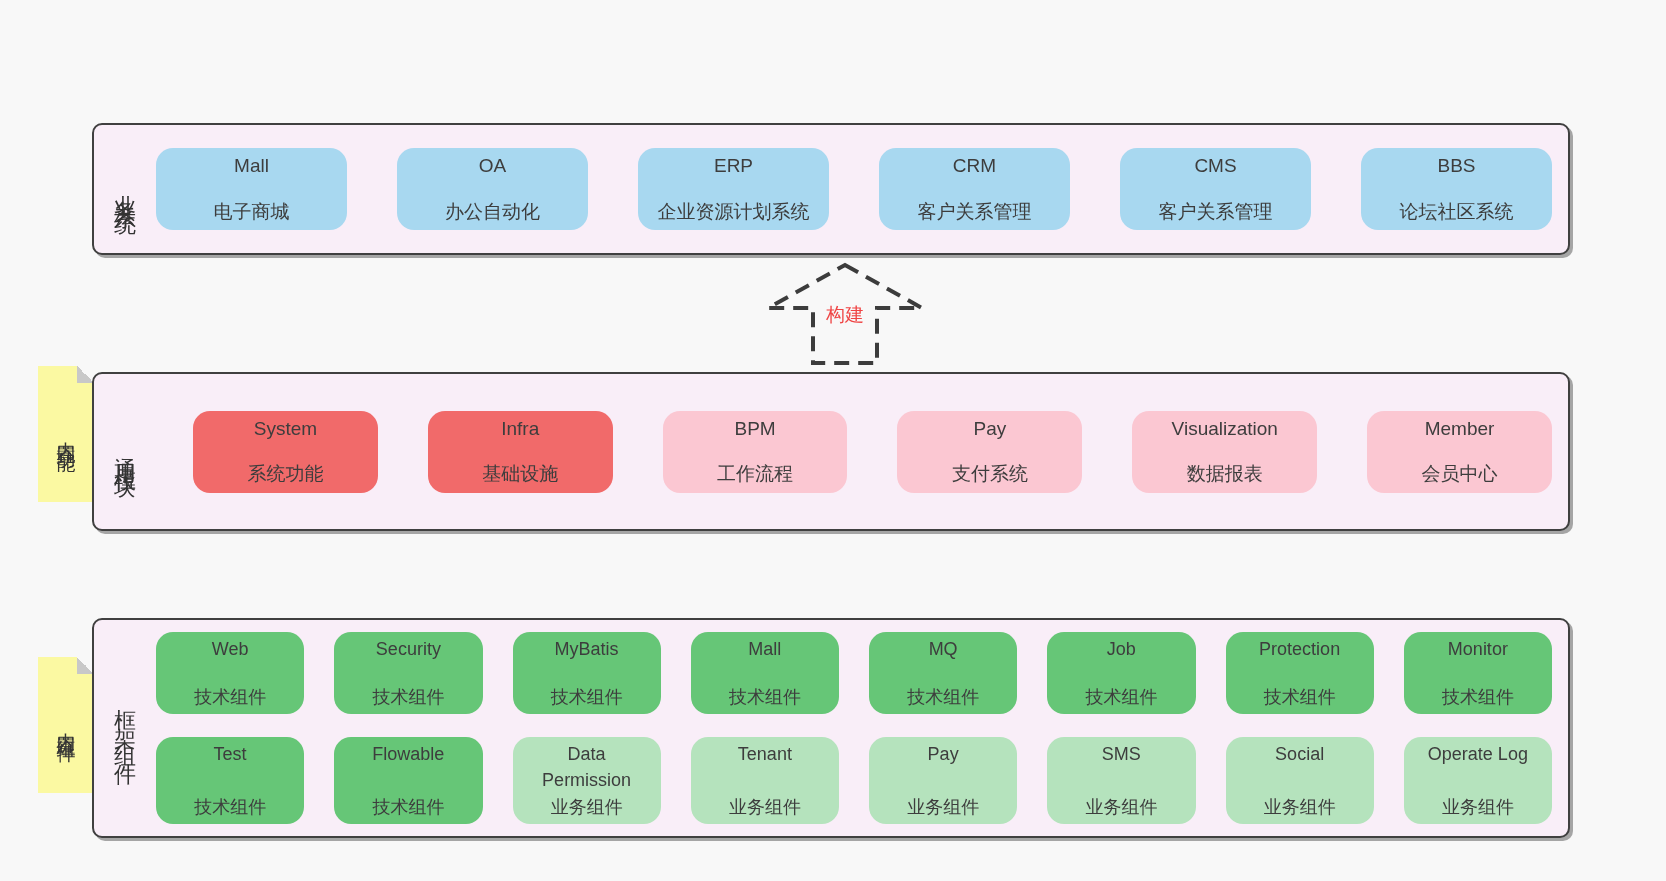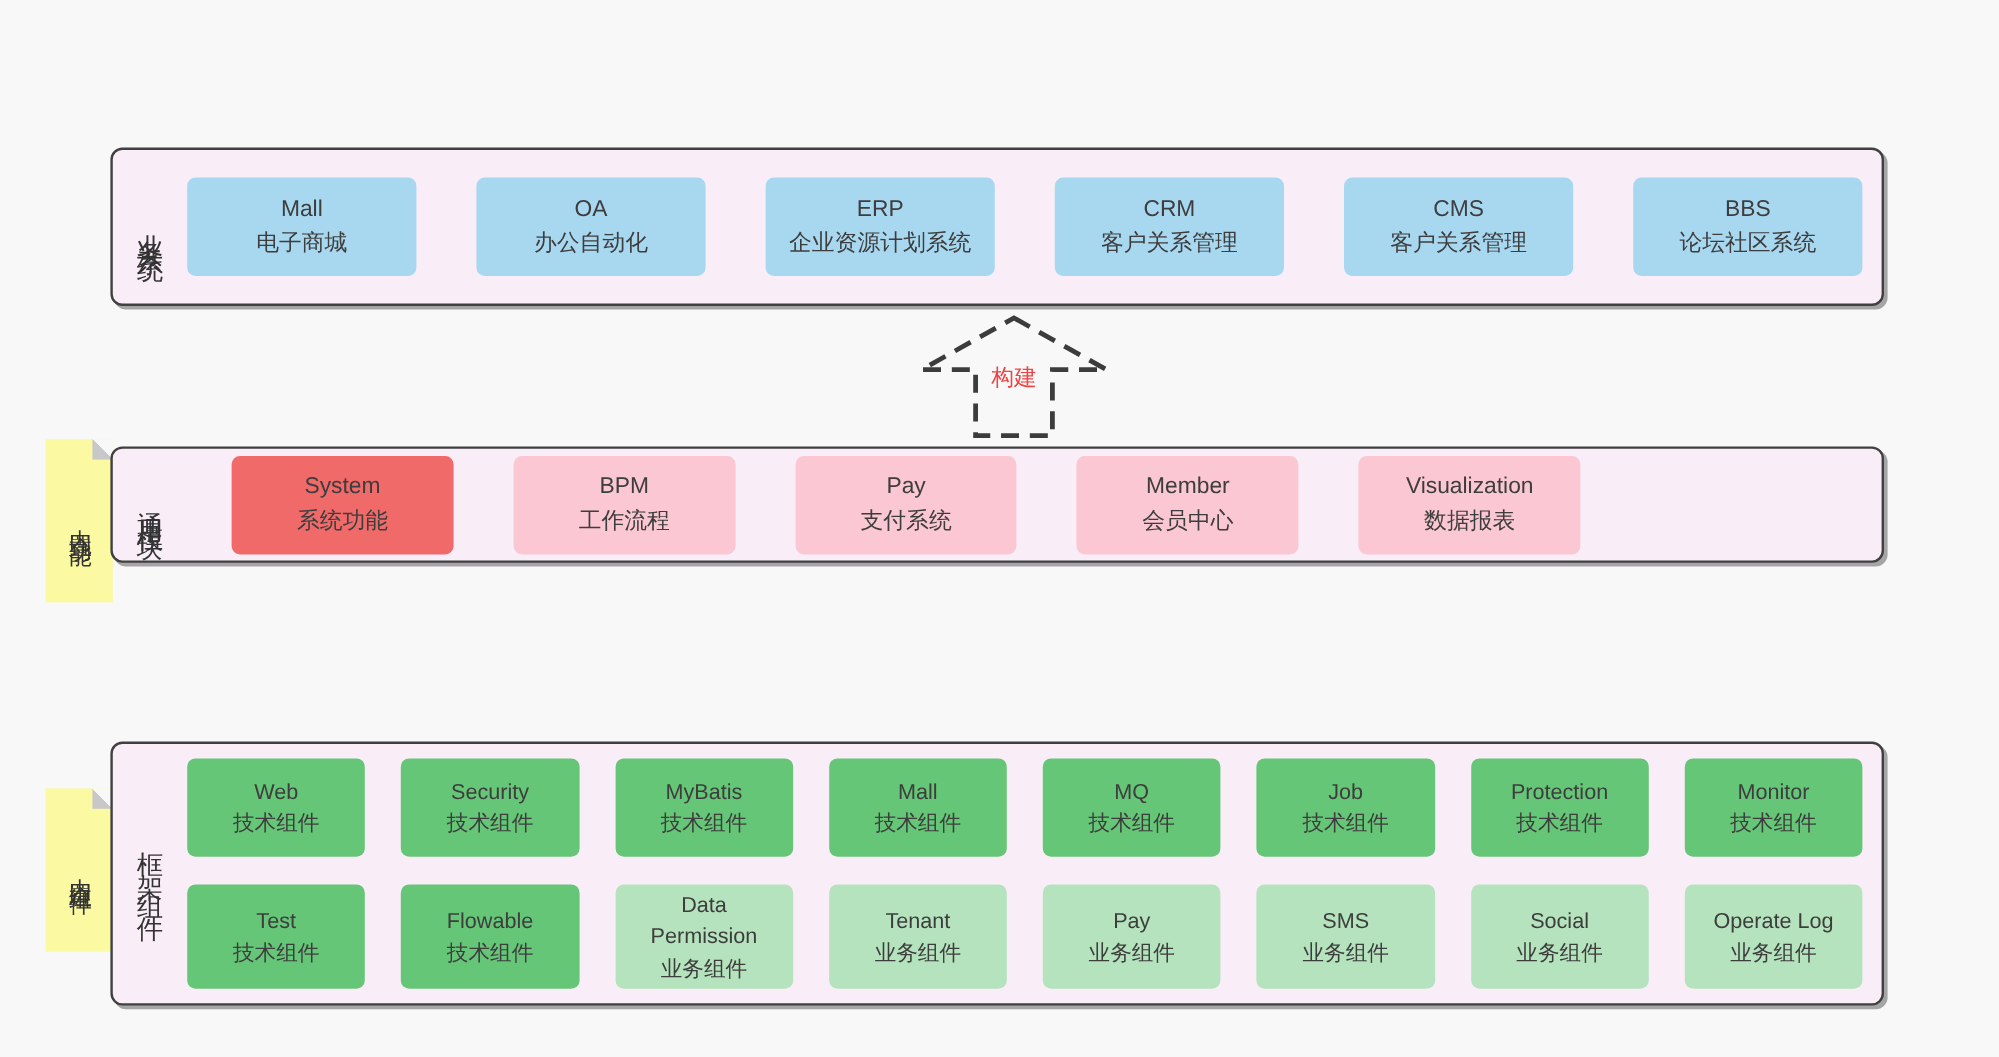--- a/index.html
+++ b/index.html
@@ -17,22 +17,22 @@
     width:62px;display:flex;align-items:center;justify-content:center;
     font-size:22px;letter-spacing:6px;color:#333;flex:0 0 62px;
   }
   .layer--components .layer-label{letter-spacing:18px;}
 
   .boxes{flex:1;display:grid;align-content:center;padding-right:16px;}
   .cols-6{grid-template-columns:repeat(6,1fr);column-gap:50px;}
   .cols-8{grid-template-columns:repeat(8,1fr);column-gap:30px;row-gap:23px;grid-auto-rows:minmax(82px,auto);}
 
   .box{
-    border-radius:7px;min-height:82px;box-sizing:border-box;
-    display:flex;flex-direction:column;align-items:center;justify-content:center;
+    border-radius:17px;min-height:82px;box-sizing:border-box;
+    display:flex;flex-direction:column;align-items:center;justify-content:space-between;
     text-align:center;font-size:19px;line-height:1.5;padding:4px 14px;
   }
   .cols-8 .box{font-size:18px;padding:4px 12px;line-height:1.45;}
   .t-blue{background:#a8d8f0;}
   .t-red{background:#f16a6a;}
   .t-pink{background:#fbc7d2;}
   .t-green{background:#66c677;}
   .t-lightgreen{background:#b5e3bd;}
 
   
@@ -105,48 +105,52 @@
       </div>
   </section>
 
   <div class="arrow" style="left:765px;top:262px;">
     <svg viewBox="0 0 160 104">
       <polygon points="80,3 157,46 112,46 112,101 48,101 48,46 3,46"></polygon>
     </svg>
     <span class="arrow-label">构建</span>
   </div>
 
-  <section class="layer layer--modules" style="top:372px;height:97px;gap:37px;">
+  <section class="layer layer--modules" style="top:372px;height:159px;gap:37px;">
     <div class="layer-label">通用模块</div>
     <div class="boxes cols-6">
 
         <div class="box t-red">
           <div>System</div>
           <div>系统功能</div>
         </div>
 
+        <div class="box t-red">
+          <div>Infra</div>
+          <div>基础设施</div>
+        </div>
 
         <div class="box t-pink">
           <div>BPM</div>
           <div>工作流程</div>
         </div>
 
         <div class="box t-pink">
           <div>Pay</div>
           <div>支付系统</div>
         </div>
 
         <div class="box t-pink">
+          <div>Visualization</div>
+          <div>数据报表</div>
+        </div>
+
+        <div class="box t-pink">
           <div>Member</div>
           <div>会员中心</div>
-        </div>
-
-        <div class="box t-pink">
-          <div>Visualization</div>
-          <div>数据报表</div>
         </div>
       </div>
   </section>
 
 
   <section class="layer layer--components" style="top:618px;height:220px;">
     <div class="layer-label">框架组件</div>
     <div class="boxes cols-8">
 
         <div class="box t-green">

